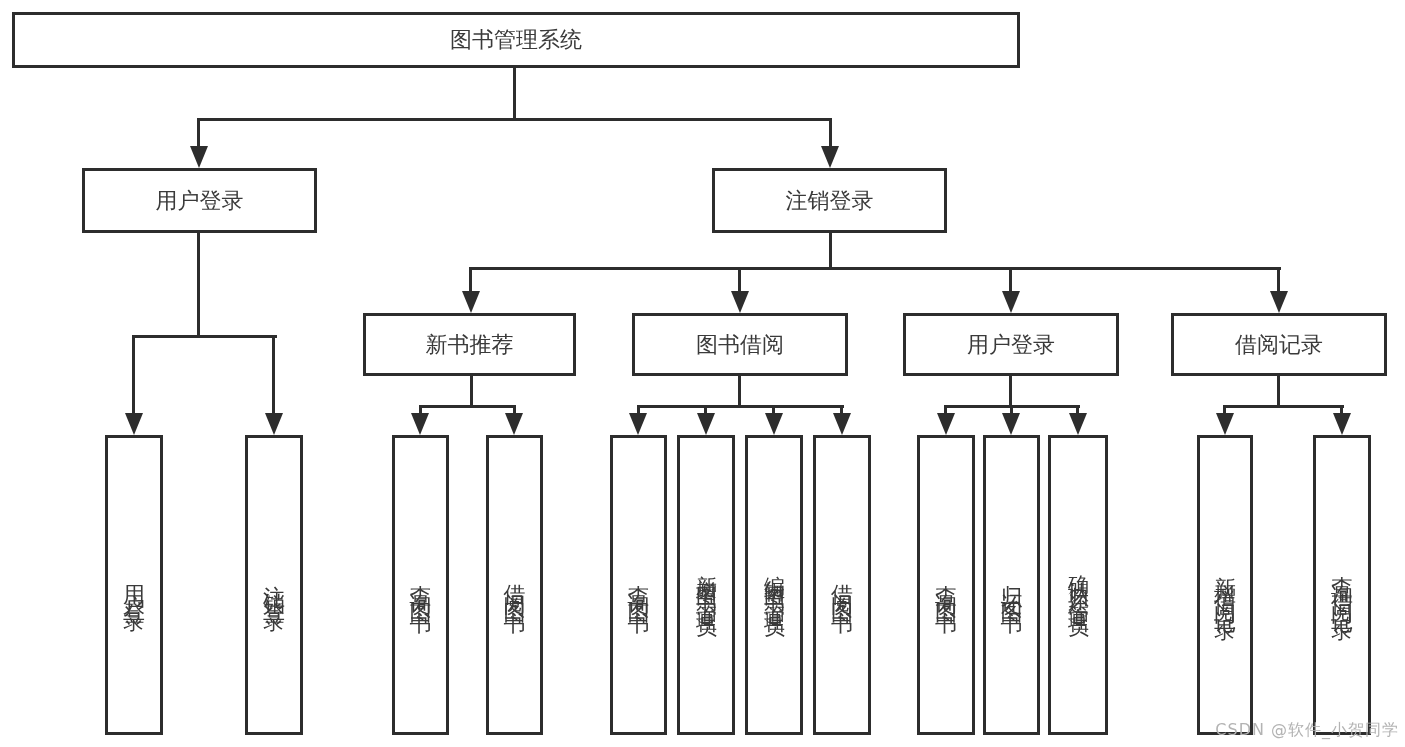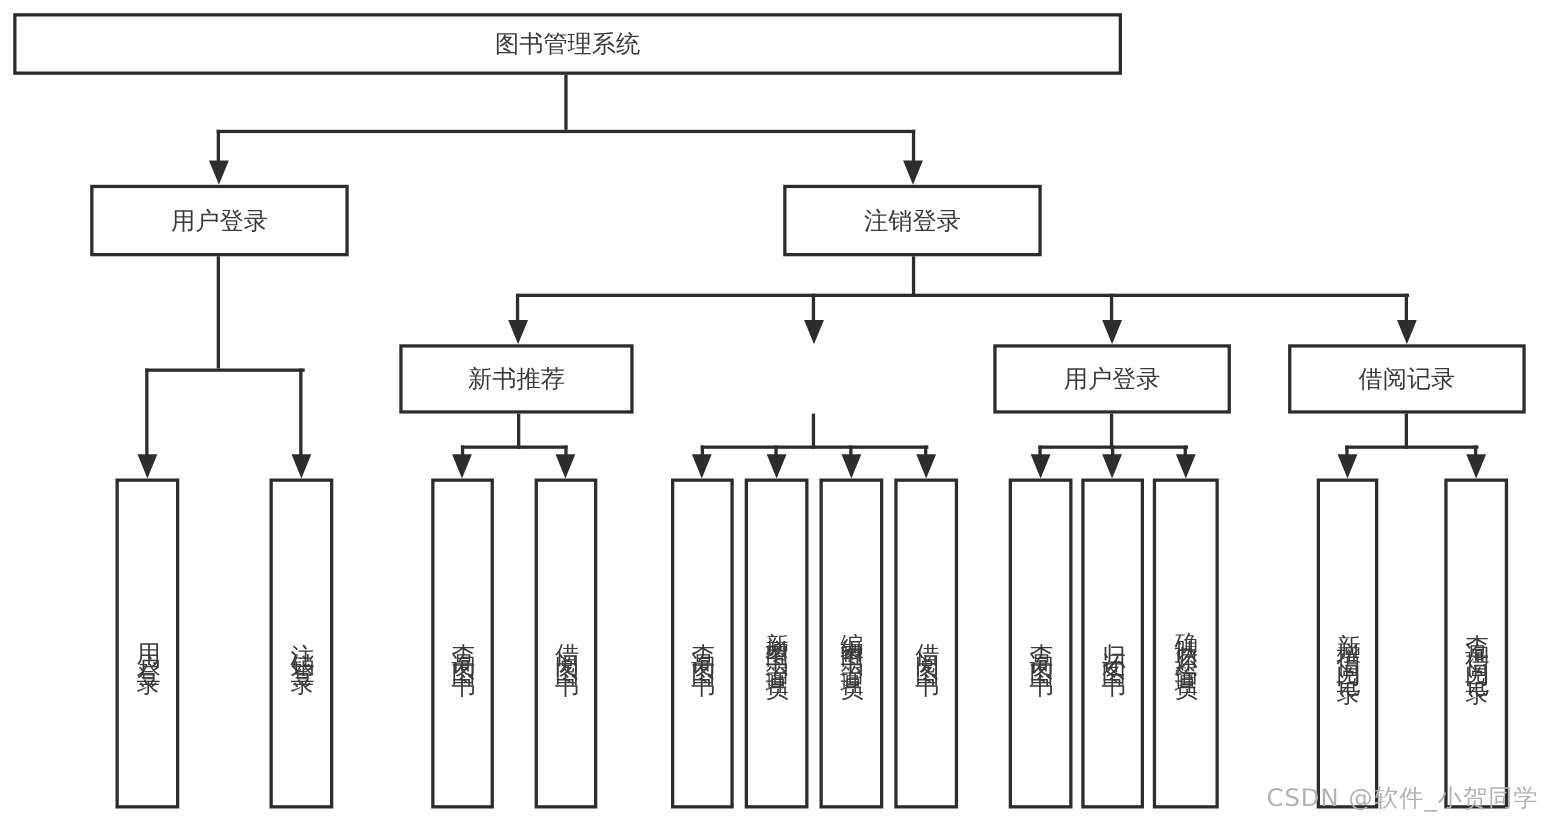--- a/index.html
+++ b/index.html
@@ -49,21 +49,21 @@
     position:absolute;
     width:0;height:0;
     border-left:9px solid transparent;
     border-right:9px solid transparent;
     border-top:22px solid var(--line);
   }
   .watermark{
     position:absolute;
     right:6px;
     bottom:6px;
-    font-size:22px;
+    font-size:16px;
     color:var(--watermark);
     letter-spacing:1px;
     white-space:nowrap;
   }
 </style>
 </head>
 <body>
 
 <div id="canvas">
 
@@ -99,20 +99,23 @@
   <div class="line" style="left:738px;top:267px;width:3px;height:28px;"></div>
   <div class="arrow" style="left:731px;top:291px;"></div>
   <div class="line" style="left:1009px;top:267px;width:3px;height:28px;"></div>
   <div class="arrow" style="left:1002px;top:291px;"></div>
   <div class="line" style="left:1277px;top:267px;width:3px;height:28px;"></div>
   <div class="arrow" style="left:1270px;top:291px;"></div>
 
   <div class="box" style="left:363px;top:313px;width:213px;height:63px;">
     <span>新书推荐</span>
   </div>
+  <div class="box" style="left:632px;top:313px;width:216px;height:63px;">
+    <span>图书借阅</span>
+  </div>
   <div class="box" style="left:903px;top:313px;width:216px;height:63px;">
     <span>用户登录</span>
   </div>
   <div class="box" style="left:1171px;top:313px;width:216px;height:63px;">
     <span>借阅记录</span>
   </div>
 
   <div class="line" style="left:470px;top:376px;width:3px;height:32px;"></div>
   <div class="line" style="left:419px;top:405px;width:97px;height:3px;"></div>
   <div class="line" style="left:419px;top:405px;width:3px;height:12px;"></div>

